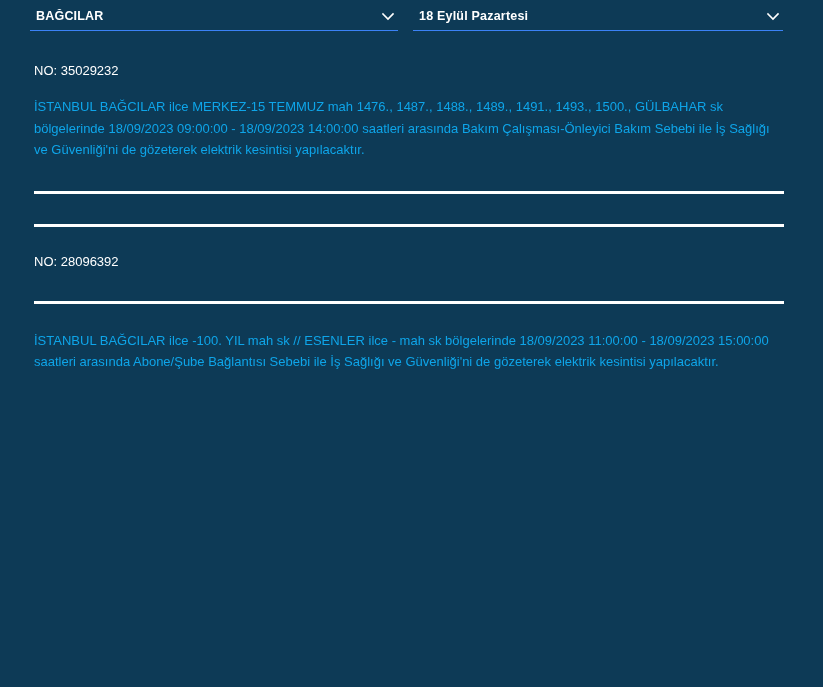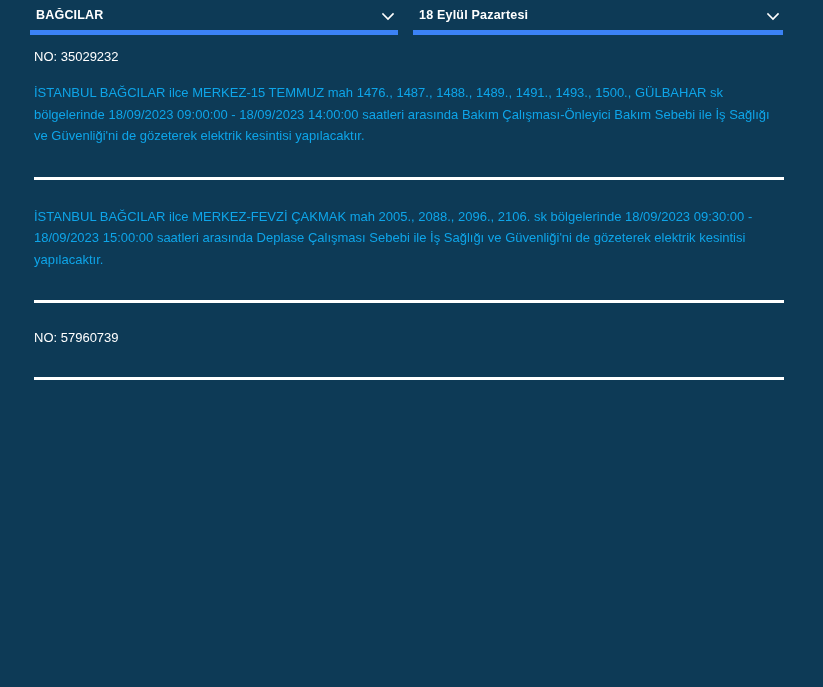--- a/index.html
+++ b/index.html
@@ -26,24 +26,24 @@
   .filter-bar {
     display: flex;
     align-items: flex-start;
     padding: 0 30px;
     padding-top: 4px;
     gap: 0;
   }
   .select-wrap {
     position: relative;
     flex: 0 0 auto;
-    border-bottom: 5px solid #3b82f6;
+    border-bottom: 1px solid #3b82f6;
     padding: 4px 0 6px 0;
     display: flex;
-    align-items: flex-start;
+    align-items: center;
     justify-content: space-between;
     cursor: pointer;
   }
   .select-district { width: 368px; }
   .select-date { width: 370px; margin-left: 15px; }
   .select-value {
     font-size: 12.5px;
     font-weight: bold;
     color: #ffffff;
     letter-spacing: 0.2px;
@@ -58,21 +58,21 @@
     flex: 0 0 16px;
     display: inline-block;
     position: relative;
     margin-right: 2px;
   }
   .chevron svg { display: block; }
 
   
   .list {
     padding: 0 32px;
-    margin-top: 13px;
+    margin-top: 31px;
   }
   .outage-item {
     padding-bottom: 0;
   }
   .outage-no {
     font-size: 13px;
     color: #ffffff;
     line-height: 18px;
     margin: 0 0 16px 2px;
     font-weight: normal;
@@ -123,29 +123,29 @@
   <div class="list">
 
     <div class="outage-item">
       <div class="outage-no">NO: 35029232</div>
       <p class="outage-text">İSTANBUL BAĞCILAR ilce MERKEZ-15 TEMMUZ mah 1476., 1487., 1488., 1489., 1491., 1493., 1500., GÜLBAHAR sk bölgelerinde 18/09/2023 09:00:00 - 18/09/2023 14:00:00 saatleri arasında Bakım Çalışması-Önleyici Bakım Sebebi ile İş Sağlığı ve Güvenliği'ni de gözeterek elektrik kesintisi yapılacaktır.</p>
     </div>
 
     <hr class="divider">
 
     <div class="outage-item">
-      <p class="outage-text">İSTANBUL BAĞCILAR ilce MERKEZ-FEVZİ ÇAKMAK mah 2005., 2088., 2096., 2106. sk bölgelerinde 18/09/2023 09:30:00 - 18/09/2023 15:00:00 saatleri arasında Deplase Çalışması Sebebi ile İş Sağlığı ve Güvenliği'ni de gözeterek elektrik kesintisi yapılacaktır.</p>
     </div>
 
     <hr class="divider">
 
     <div class="outage-item">
-      <div class="outage-no">NO: 57960739</div>
+      <div class="outage-no">NO: 28096392</div>
     </div>
 
     <hr class="divider">
 
     <div class="outage-item">
+      <p class="outage-text">İSTANBUL BAĞCILAR ilce -100. YIL mah sk // ESENLER ilce - mah sk bölgelerinde 18/09/2023 11:00:00 - 18/09/2023 15:00:00 saatleri arasında Abone/Şube Bağlantısı Sebebi ile İş Sağlığı ve Güvenliği'ni de gözeterek elektrik kesintisi yapılacaktır.</p>
     </div>
 
   </div>
 
 </div>
 
 </body></html>

